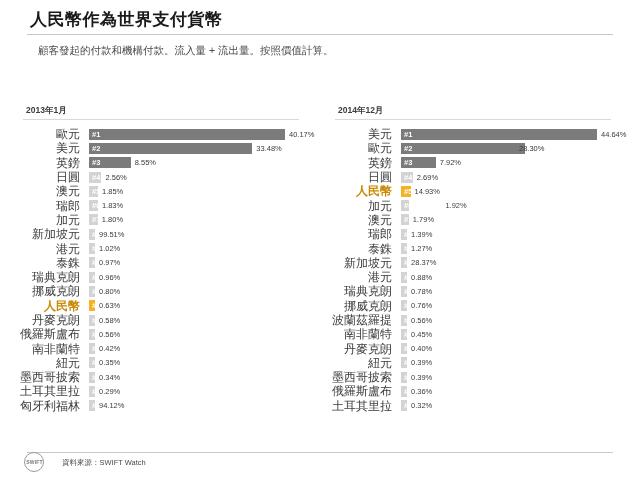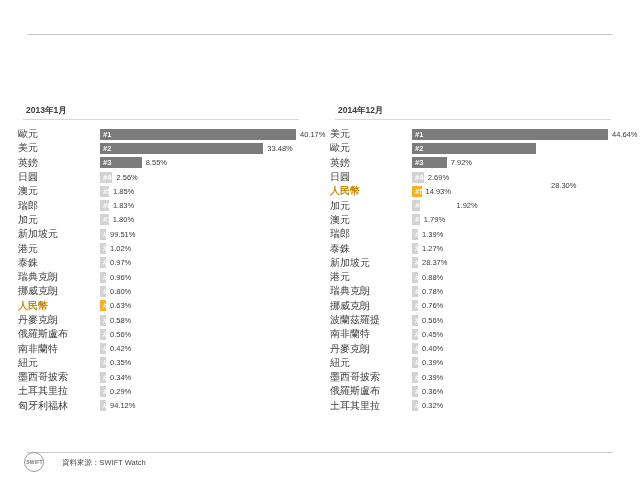--- a/index.html
+++ b/index.html
@@ -74,23 +74,24 @@
     width: 286px;
   }
   .row {
     position: relative;
     height: 14.3px;
     display: flex;
     align-items: center;
   }
   .cat {
     width: 62px;
-    font-size: 10px;
+    text-align: right;
+    font-size: 12px;
     color: #3b3b3b;
-    padding-right: 20px;
+    padding-right: 9px;
     white-space: nowrap;
     overflow: visible;
     line-height: 10px;
   }
   .barwrap {
     position: relative;
     flex: 1;
     height: 11px;
   }
   .bar {
@@ -163,21 +164,23 @@
     font-weight: bold;
     color: #7b7b7b;
     letter-spacing: 0.2px;
   }
 </style>
 </head>
 <body>
 
 <div class="slide">
 
+  <div class="title">人民幣作為世界支付貨幣</div>
   <div class="title-rule"></div>
+  <div class="subtitle">顧客發起的付款和機構付款。流入量 + 流出量。按照價值計算。</div>
 
   <div class="panel panel-left">
     <div class="panel-head">2013年1月</div>
     <div class="panel-rule"></div>
     <div class="rows" id="rows-0">
         <div class="row">
           <div class="cat">歐元</div>
           <div class="barwrap">
             <div class="bar dark" style="width: 196px;"></div>
             <div class="rank">#1</div>
@@ -349,21 +352,21 @@
             <div class="bar dark" style="width: 196px;"></div>
             <div class="rank">#1</div>
             <div class="val" style="left: 200px;">44.64%</div>
           </div>
         </div>
         <div class="row">
           <div class="cat">歐元</div>
           <div class="barwrap">
             <div class="bar dark" style="width: 124.256px;"></div>
             <div class="rank">#2</div>
-            <div class="val" style="left: 139px; margin-top: 37px;">28.30%</div>
+            <div class="val" style="left: 118px;">28.30%</div>
           </div>
         </div>
         <div class="row">
           <div class="cat">英鎊</div>
           <div class="barwrap">
             <div class="bar dark" style="width: 34.7742px;"></div>
             <div class="rank">#3</div>
             <div class="val" style="left: 38.7742px;">7.92%</div>
           </div>
         </div>

